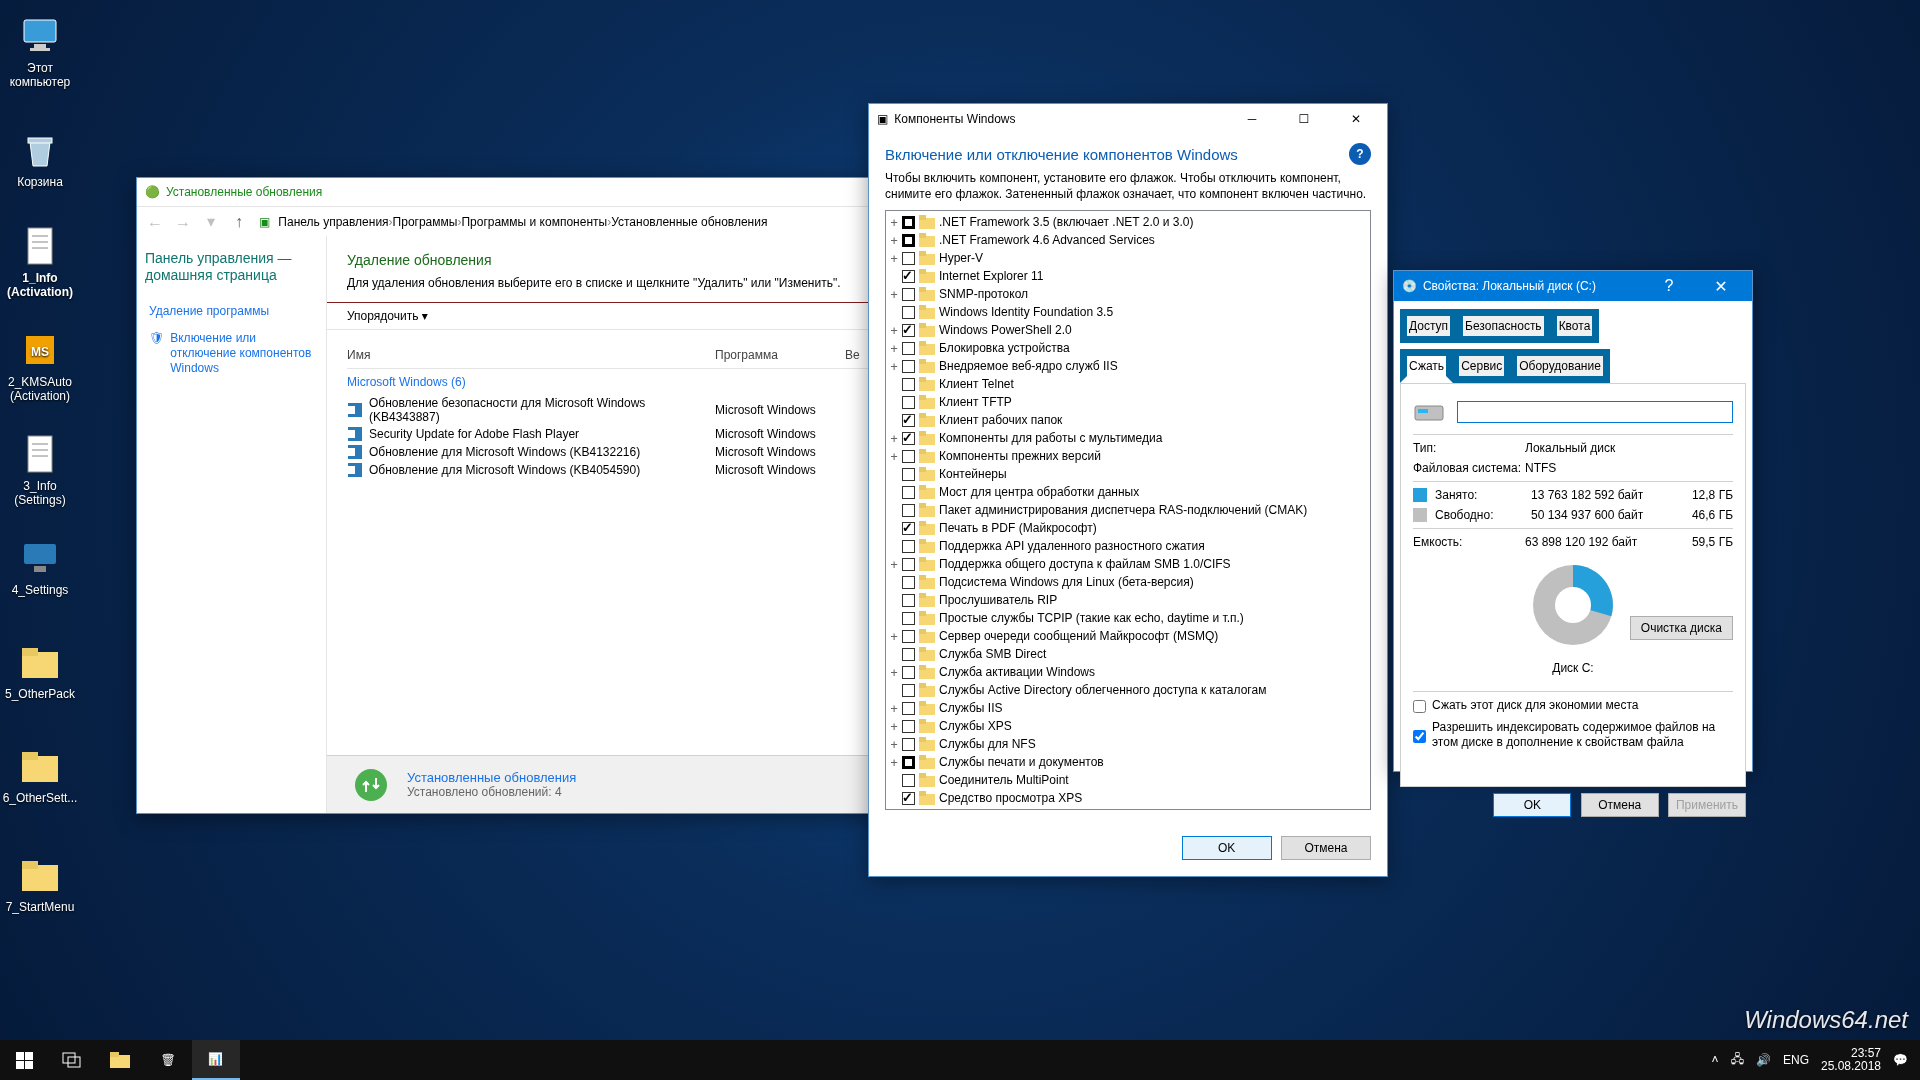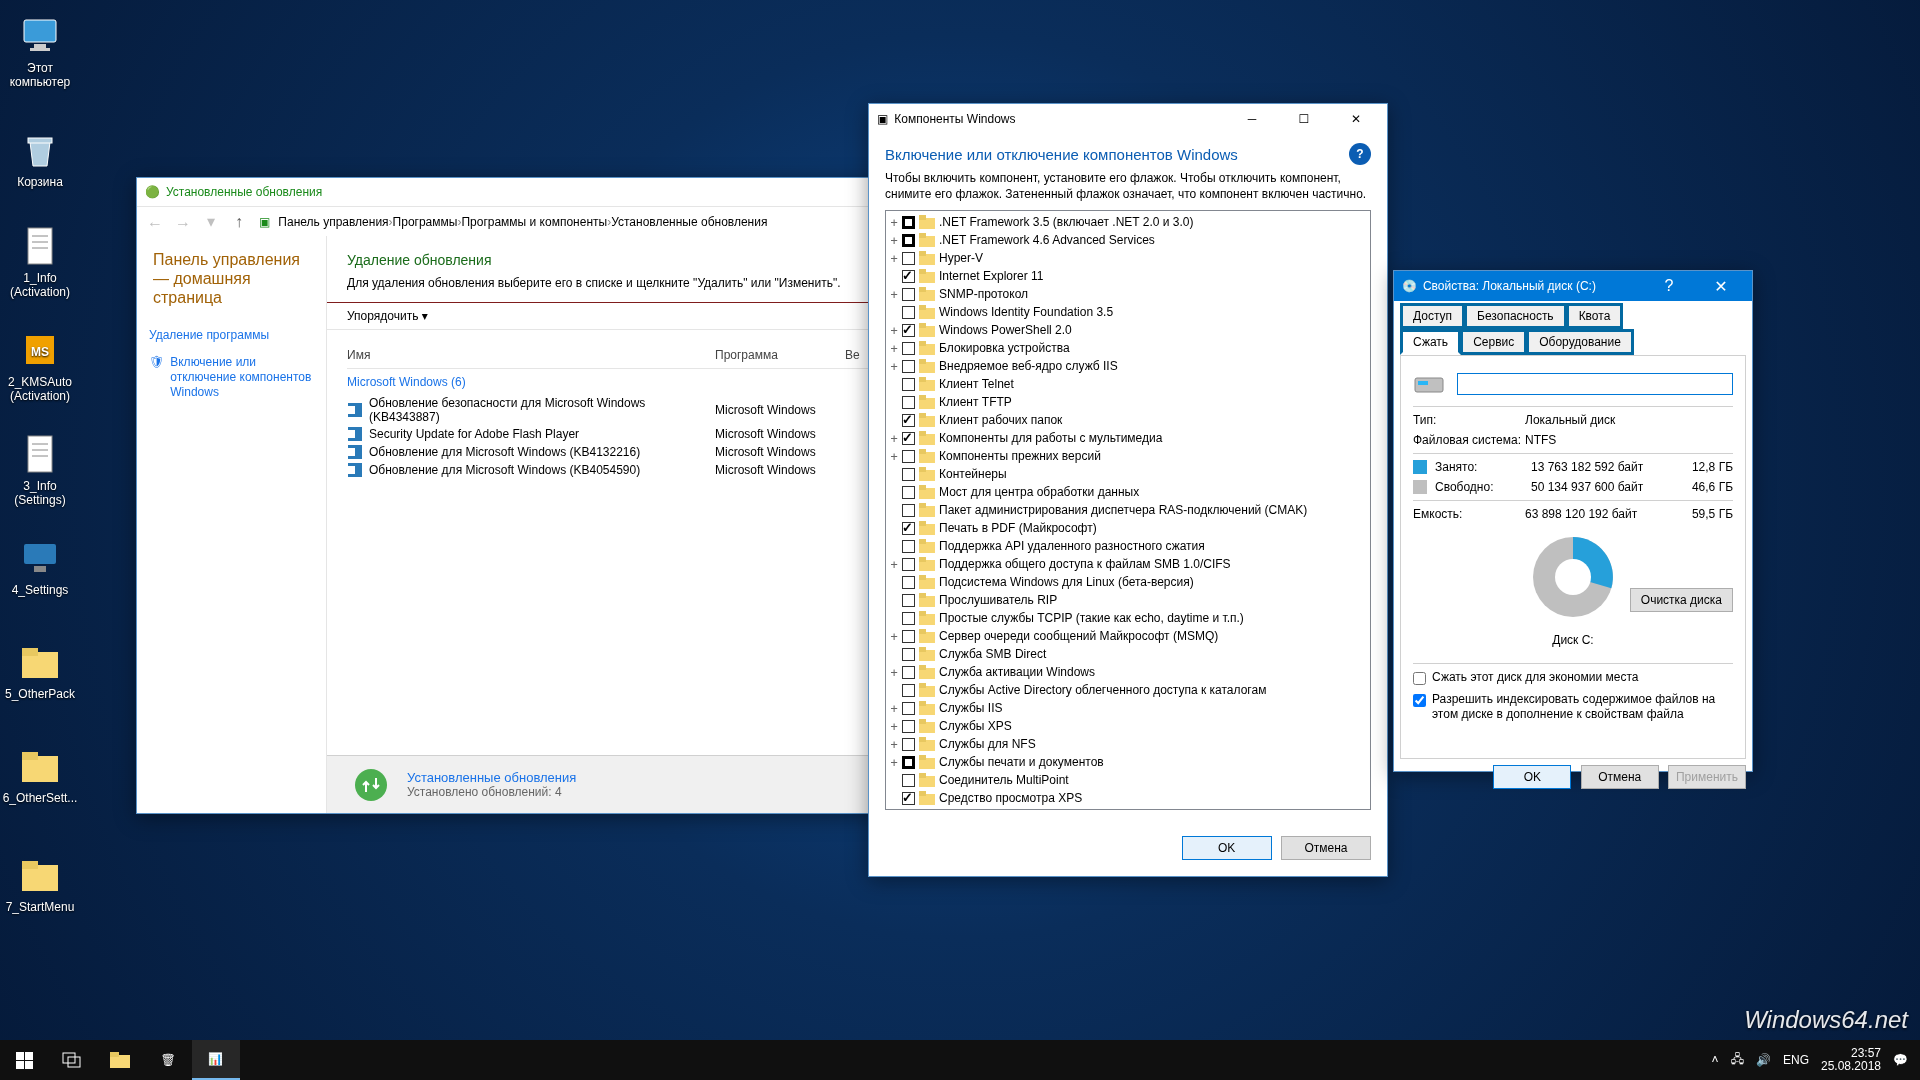--- a/index.html
+++ b/index.html
@@ -25,21 +25,21 @@
 #win-updates{left:136px;top:177px;width:755px;height:637px}
 .w1-titlebar{height:28px;background:#fff;display:flex;align-items:center;padding:0 8px;color:#1a8a1a;gap:6px}
 .w1-nav{height:30px;background:#fff;border-top:1px solid #e5e5e5;display:flex;align-items:center;padding:0 6px;gap:4px}
 .w1-nav .navbtn{width:24px;height:24px;display:flex;align-items:center;justify-content:center;color:#606060;font-size:16px}
 .w1-nav .navbtn.dis{color:#c0c0c0}
 .w1-nav .bc{display:flex;align-items:center;gap:0;font-size:12px;color:#000}
 .w1-nav .bc span.sep{color:#888}
 .w1-nav .bc a{color:#000;text-decoration:none}
 .w1-body{display:flex;height:calc(100% - 58px)}
 .w1-side{width:190px;padding:10px 0;border-right:1px solid #e5e5e5}
-.w1-side .hdr{padding:4px 16px;color:#a16207;font-size:16px;line-height:1.2}
+.w1-side .hdr{padding:4px 8px;color:#0f766e;font-size:14px;line-height:1.2}
 .w1-side .lnk{padding:6px 12px;color:#1a73e8;font-size:12px;cursor:pointer;line-height:1.25;display:flex;gap:6px}
 .w1-main{flex:1;padding:16px 20px;position:relative}
 .w1-main h2{font-size:14px;font-weight:400;color:#1a6b1a;margin-bottom:8px}
 .w1-main p{font-size:12px;color:#000;margin-bottom:12px}
 .w1-tool{font-size:12px;color:#000;padding:4px 0;display:flex;align-items:center;gap:4px;border-top:1px solid #7f1d1d;border-bottom:1px solid #e5e5e5;margin:12px -20px;padding:6px 20px}
 .w1-cols{display:flex;font-size:12px;color:#444;padding:6px 0;border-bottom:1px solid #e5e5e5}
 .w1-cols .c1{flex:0 0 368px}
 .w1-cols .c2{flex:0 0 130px}
 .w1-group{color:#1a73e8;padding:6px 0;font-size:12px}
 .w1-row{display:flex;font-size:12px;color:#000;padding:1px 0;align-items:center}
@@ -74,35 +74,35 @@
 .w2-btns{text-align:right;padding:0 16px 16px;position:absolute;bottom:0;right:0}
 .w2-btns button{width:90px;height:24px;background:#e1e1e1;border:1px solid #adadad;font-size:12px;margin-left:6px;cursor:pointer}
 .w2-btns button.def{border:1px solid #0078d7;background:#e5f1fb}
 
 
 #win-props{left:1393px;top:270px;width:360px;height:502px}
 .w3-titlebar{height:30px;background:#0078d7;color:#fff;display:flex;align-items:center;padding:0 8px;gap:6px}
 .w3-titlebar .ttl{flex:1;font-size:12px}
 .w3-titlebar .wbtn{width:46px;height:30px;display:flex;align-items:center;justify-content:center;color:#fff;font-size:16px}
 .w3-tabs{background:#fff;padding:2px 6px 0;display:flex;flex-wrap:wrap;font-size:12px}
-.w3-tabs .tab{padding:3px 10px;border:3px solid #0369a1;background:#f0f0f0;margin-right:-1px;margin-top:0;cursor:pointer}
+.w3-tabs .tab{padding:3px 2px;border:7px solid #0369a1;background:#f0f0f0;margin-right:-1px;margin-top:6px;cursor:pointer}
 .w3-tabs .tab.active{background:#fff;border-bottom-color:#fff;position:relative;z-index:1}
 .w3-content{background:#fff;border:1px solid #d0d0d0;margin:0 6px 6px;padding:12px;position:relative;height:404px}
 .w3-row{display:flex;align-items:center;font-size:12px;margin-bottom:6px}
 .w3-row .lbl{flex:0 0 112px}
 .w3-row .v1{flex:0 0 140px}
 .w3-row .v2{flex:1;text-align:right}
 .w3-row input[type=text]{flex:1;height:22px;border:1px solid #0078d7;padding:0 4px;font-size:12px}
 .w3-row .sw{width:14px;height:14px;margin-right:8px}
 .w3-hr{border:0;border-top:1px solid #d0d0d0;margin:6px 0}
 .w3-pie{width:100px;height:100px;margin:6px auto;position:relative}
 .w3-pie svg{width:100px;height:100px}
 .w3-cleanup{position:absolute;right:12px;top:232px}
 .w3-cleanup button{height:24px;padding:0 10px;font-size:12px;background:#e1e1e1;border:1px solid #adadad;cursor:pointer}
-.w3-chk{display:flex;align-items:flex-start;font-size:12px;gap:6px;margin-top:6px;line-height:1.3}
+.w3-chk{display:flex;align-items:center;font-size:12px;gap:6px;margin-top:6px;line-height:1.3}
 .w3-chk input{margin-top:2px}
 .w3-btns{text-align:right;padding:0 6px 8px}
 .w3-btns button{width:78px;height:24px;background:#e1e1e1;border:1px solid #adadad;font-size:12px;margin-left:6px;cursor:pointer}
 .w3-btns button.def{border:1px solid #0078d7;background:#e5f1fb}
 .w3-btns button:disabled{color:#a0a0a0}
 
 .watermark{position:absolute;right:12px;bottom:46px;color:#fff;font-size:24px;font-style:italic;text-shadow:0 1px 3px #000;opacity:.9}
 </style>
 </head>
 <body>
@@ -120,21 +120,21 @@
     </div>
     <div class="d-icon" style="left: 2px; top: 126px;">
       <div class="ic">
         <svg width="48" height="48" viewBox="0 0 48 48">
           <path d="M14 16 h20 l-3 24 h-14 z" fill="#b0cde0" stroke="#fff"></path>
           <rect x="12" y="12" width="24" height="5" fill="#b0cde0" stroke="#fff"></rect>
         </svg>
       </div>
       <div class="lbl">Корзина</div>
     </div>
-    <div class="d-icon" style="left: 2px; top: 222px;">
+    <div class="d-icon" style="left: 2px; top: 222px; font-weight: bold;">
       <div class="ic">
         <svg width="48" height="48" viewBox="0 0 48 48">
           <rect x="12" y="6" width="24" height="36" fill="#fff" stroke="#888"></rect>
           <line x1="16" y1="14" x2="32" y2="14" stroke="#888"></line>
           <line x1="16" y1="20" x2="32" y2="20" stroke="#888"></line>
           <line x1="16" y1="26" x2="32" y2="26" stroke="#888"></line>
         </svg>
       </div>
       <div class="lbl">1_Info<br>(Activation)</div>
     </div>

